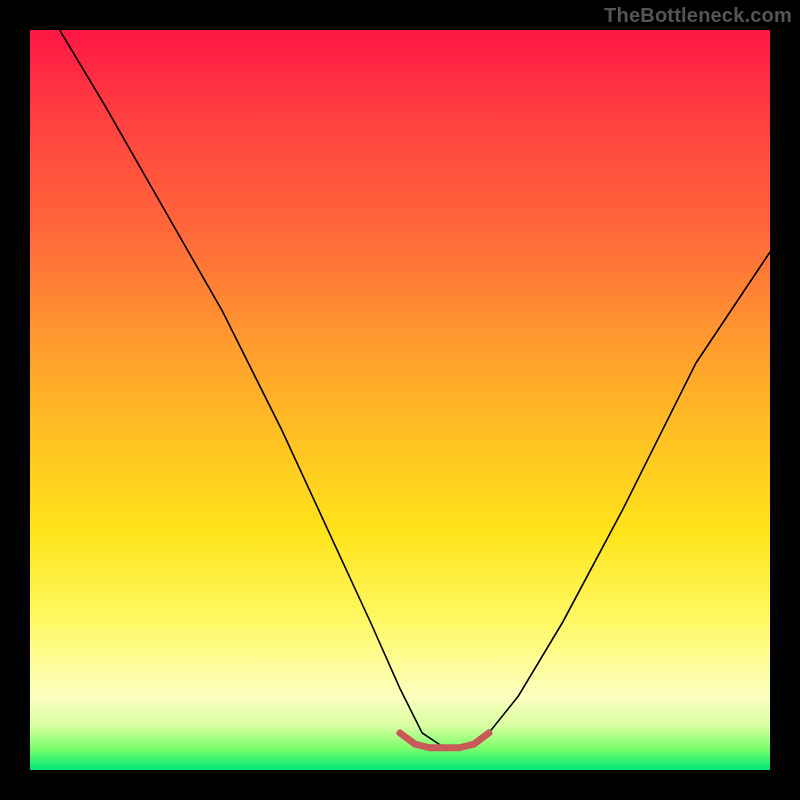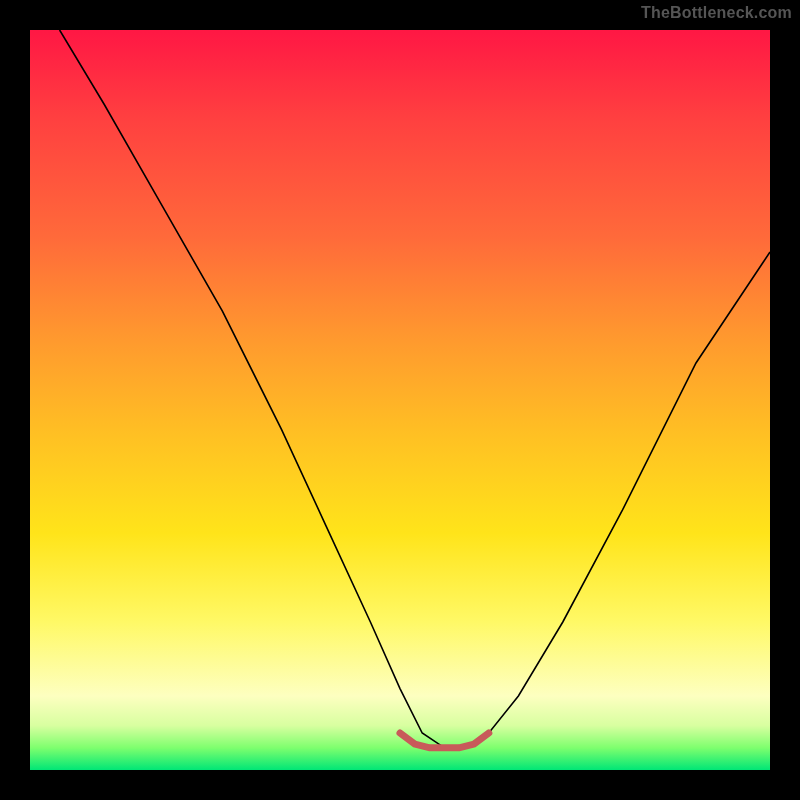--- a/index.html
+++ b/index.html
@@ -36,21 +36,21 @@
       #d8ffa0 94%,
       #7eff6e 97%,
       #00e676 100%
     );
   }
   .watermark {
     position: absolute;
     top: 4px;
     right: 8px;
     color: #555;
-    font-size: 16px;
+    font-size: 20px;
     font-weight: 600;
     letter-spacing: 0.2px;
     user-select: none;
   }
   svg.overlay {
     position: absolute;
     left: 0;
     top: 0;
     width: 740px;
     height: 740px;

